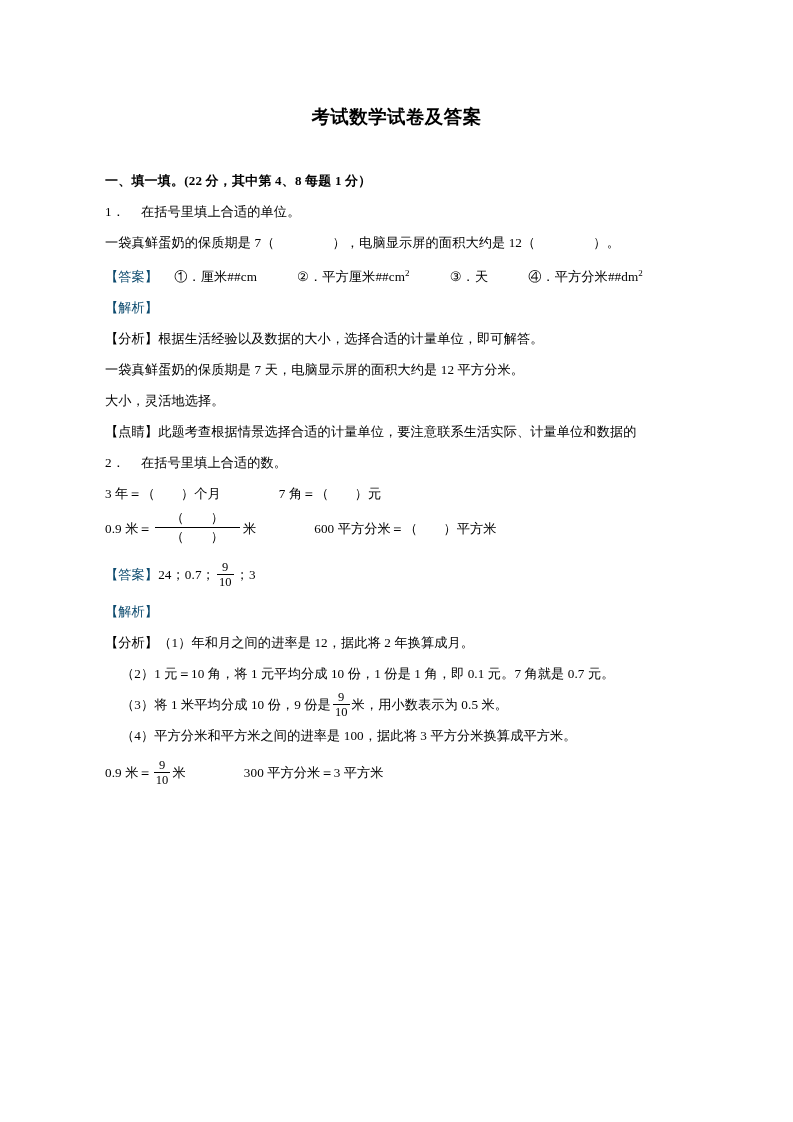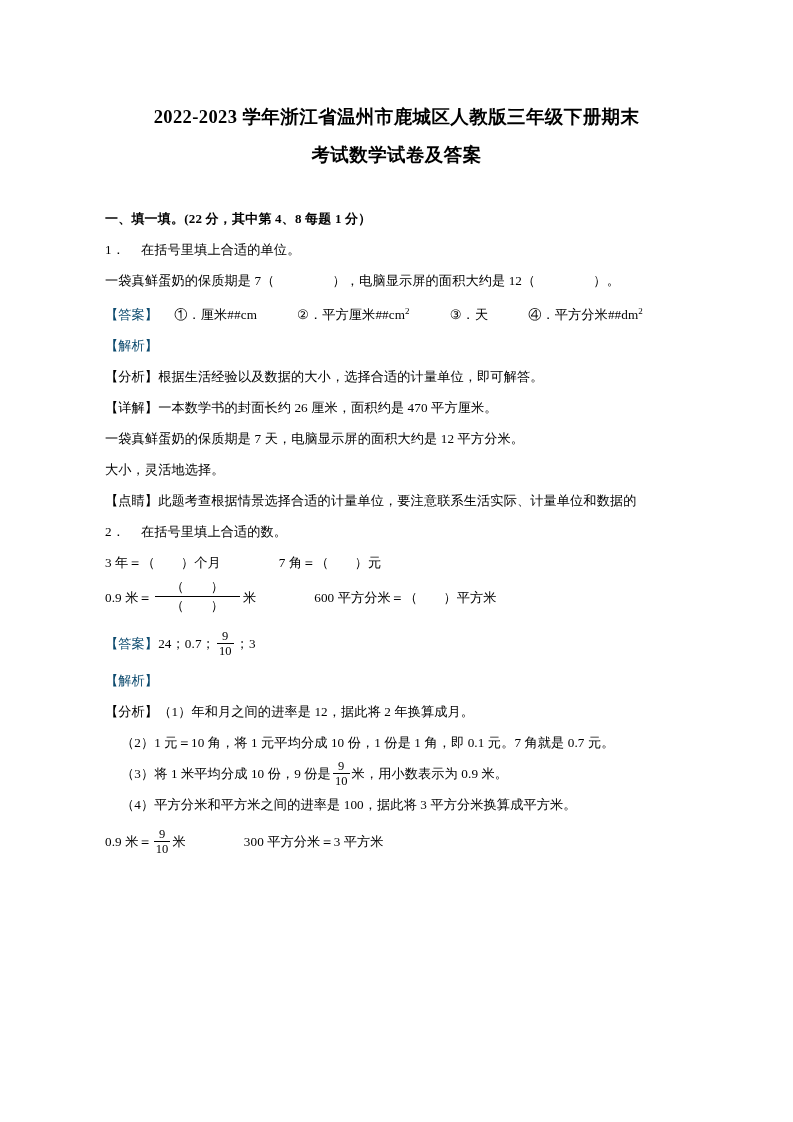--- a/index.html
+++ b/index.html
@@ -94,21 +94,20 @@
   }
   .gap-s { height: 6px; }
   .gap-m { height: 13px; }
 </style>
 </head>
 <body>
 
 <div class="page">
 
   <div class="doc-title">
-    <div>2022-2023 学年浙江省温州市鹿城区人教版三年级下册期末</div>
     <div>考试数学试卷及答案</div>
   </div>
 
   <div class="section-head">一、填一填。(22 分，其中第 4、8 每题 1 分）</div>
 
   <div class="gap-s"></div>
 
   <p class="line">
     <span>1．</span><span class="spc2"></span><span>在括号里填上合适的单位。</span>
   </p>
@@ -123,23 +122,20 @@
   </p>
 
   <p class="line">
     <span class="ans-label">【解析】</span>
   </p>
 
   <p class="line">
     <span>【分析】</span><span>根据生活经验以及数据的大小，选择合适的计量单位，即可解答。</span>
   </p>
 
-  <p class="line">
-    <span>【详解】</span><span>一本数学书的封面长约 26 厘米，面积约是 470 平方厘米。</span>
-  </p>
 
   <p class="line">
     <span>一袋真鲜蛋奶的保质期是 7 天，电脑显示屏的面积大约是 12 平方分米。</span>
   </p>
 
   <p class="line">
     <span>大小，灵活地选择。</span>
   </p>
 
   <p class="line">
@@ -172,21 +168,21 @@
 
   <p class="line">
     <span>【分析】</span><span>（1）年和月之间的进率是 12，据此将 2 年换算成月。</span>
   </p>
 
   <p class="line">
     <span class="spc2"></span><span>（2）1 元＝10 角，将 1 元平均分成 10 份，1 份是 1 角，即 0.1 元。7 角就是 0.7 元。</span>
   </p>
 
   <p class="line tall-line">
-    <span class="spc2"></span><span>（3）将 1 米平均分成 10 份，9 份是</span><span class="frac"><span class="num">9</span><span class="den">10</span></span><span>米，用小数表示为 0.9 米。</span>
+    <span class="spc2"></span><span>（3）将 1 米平均分成 10 份，9 份是</span><span class="frac"><span class="num">9</span><span class="den">10</span></span><span>米，用小数表示为 0.5 米。</span>
   </p>
 
   <p class="line">
     <span class="spc2"></span><span>（4）平方分米和平方米之间的进率是 100，据此将 3 平方分米换算成平方米。</span>
   </p>
 
 
   <div class="gap-s"></div>
 
   <p class="line tall-line">

